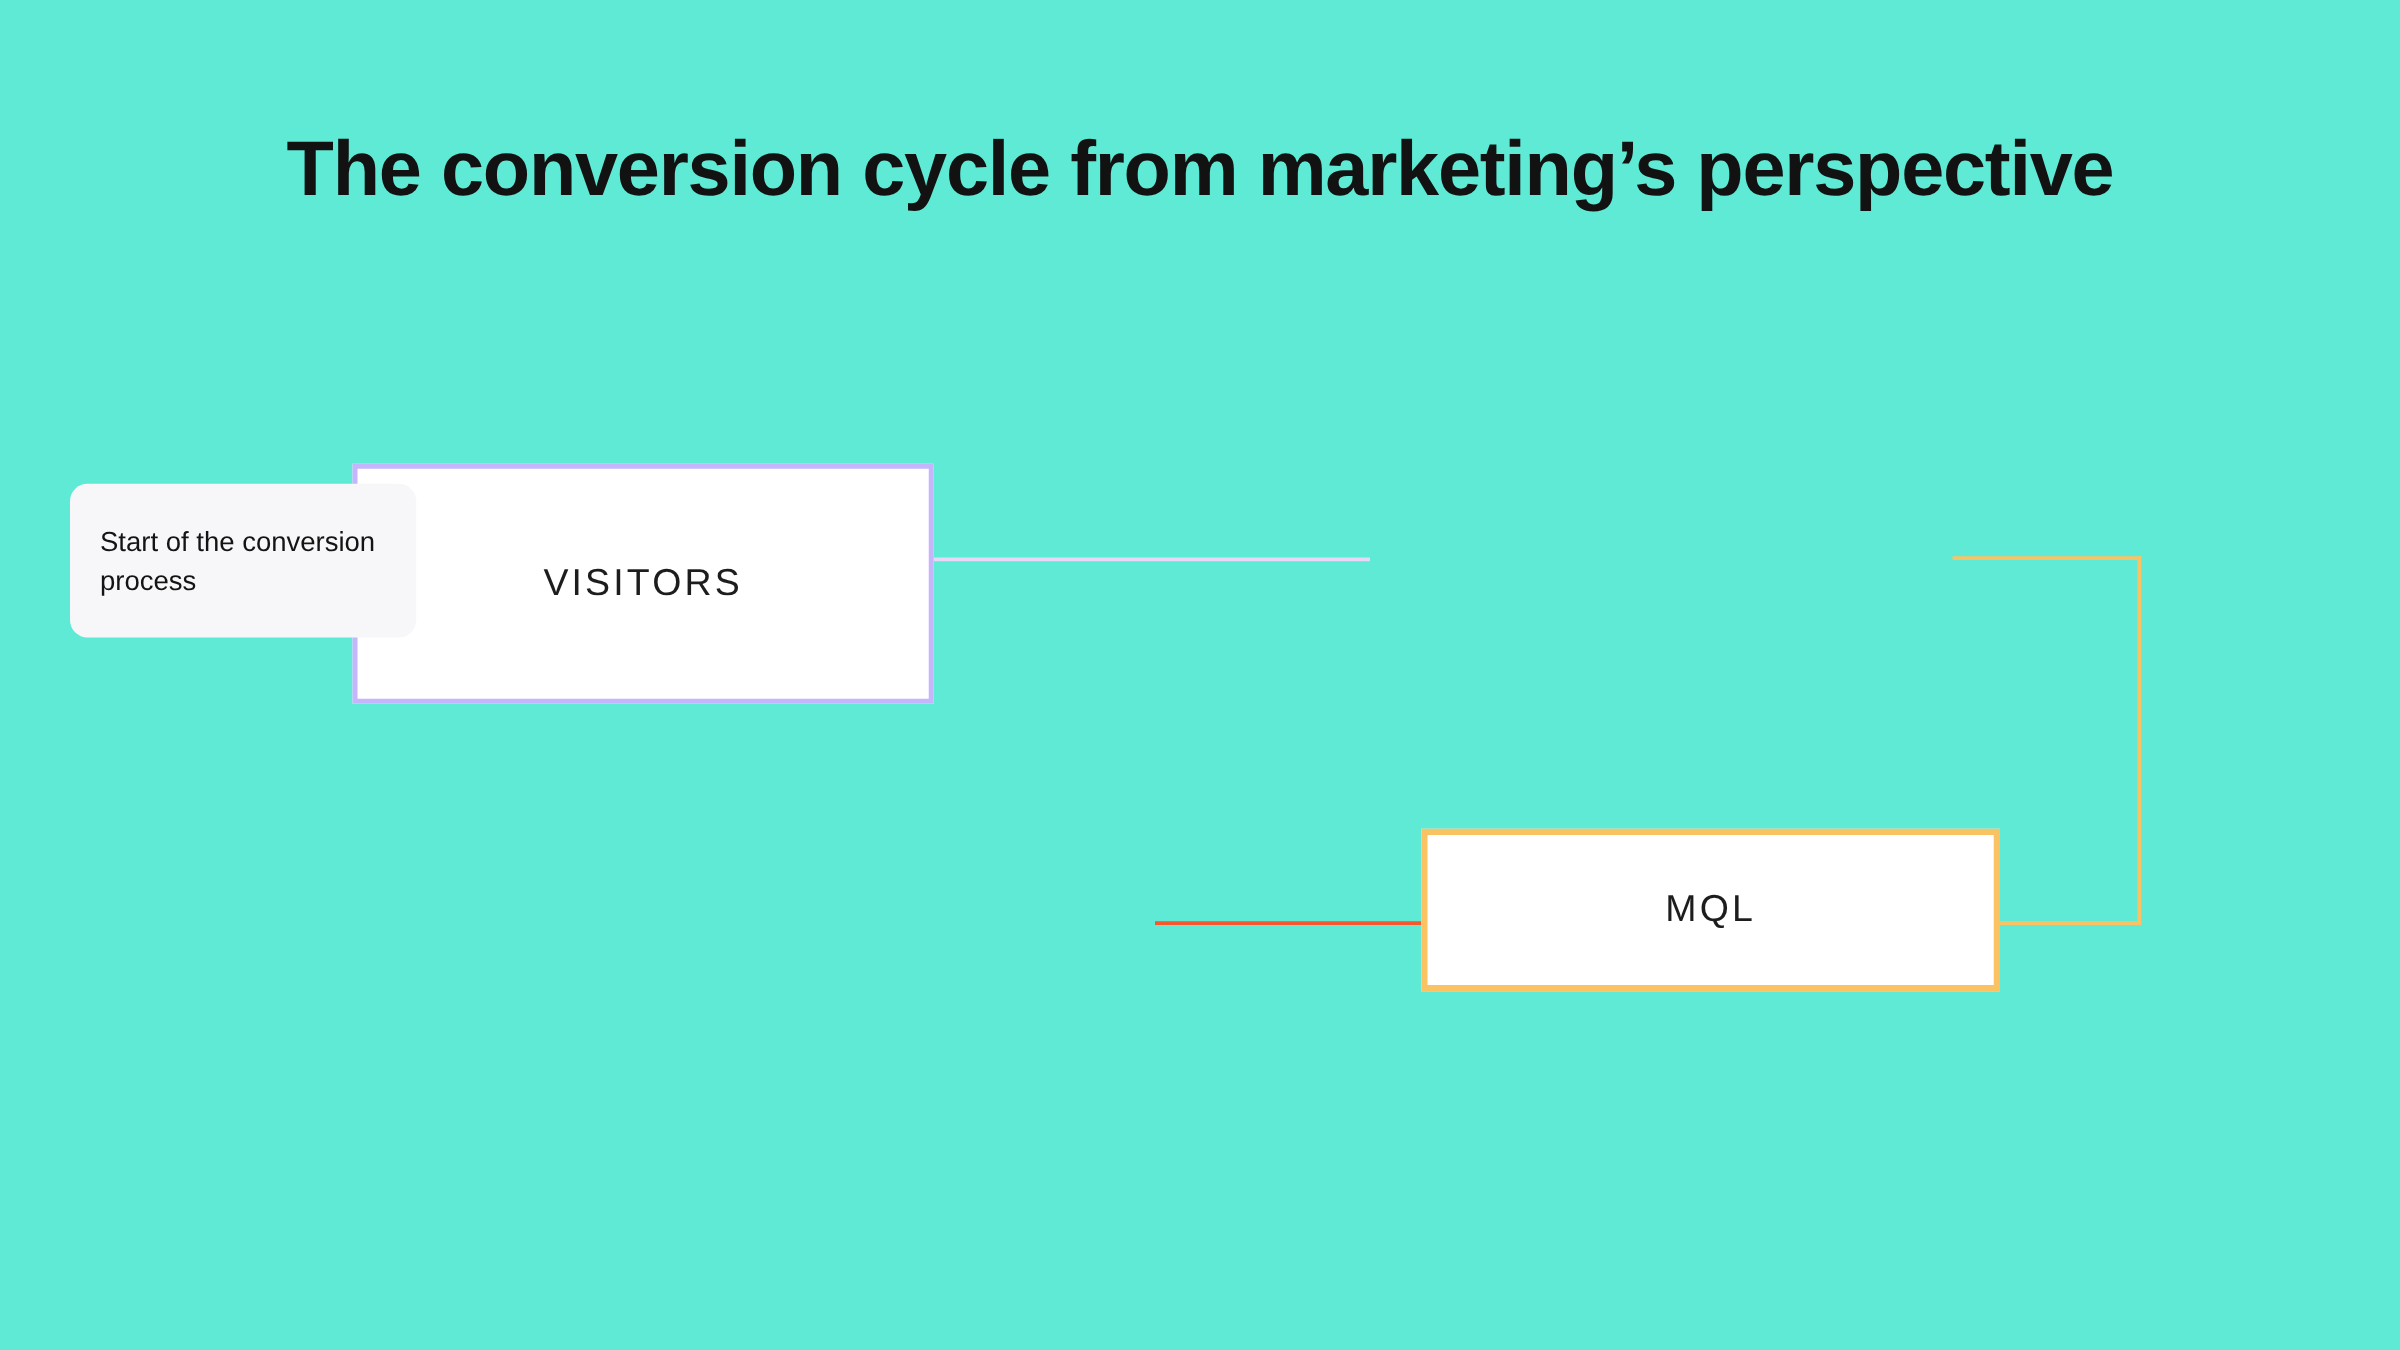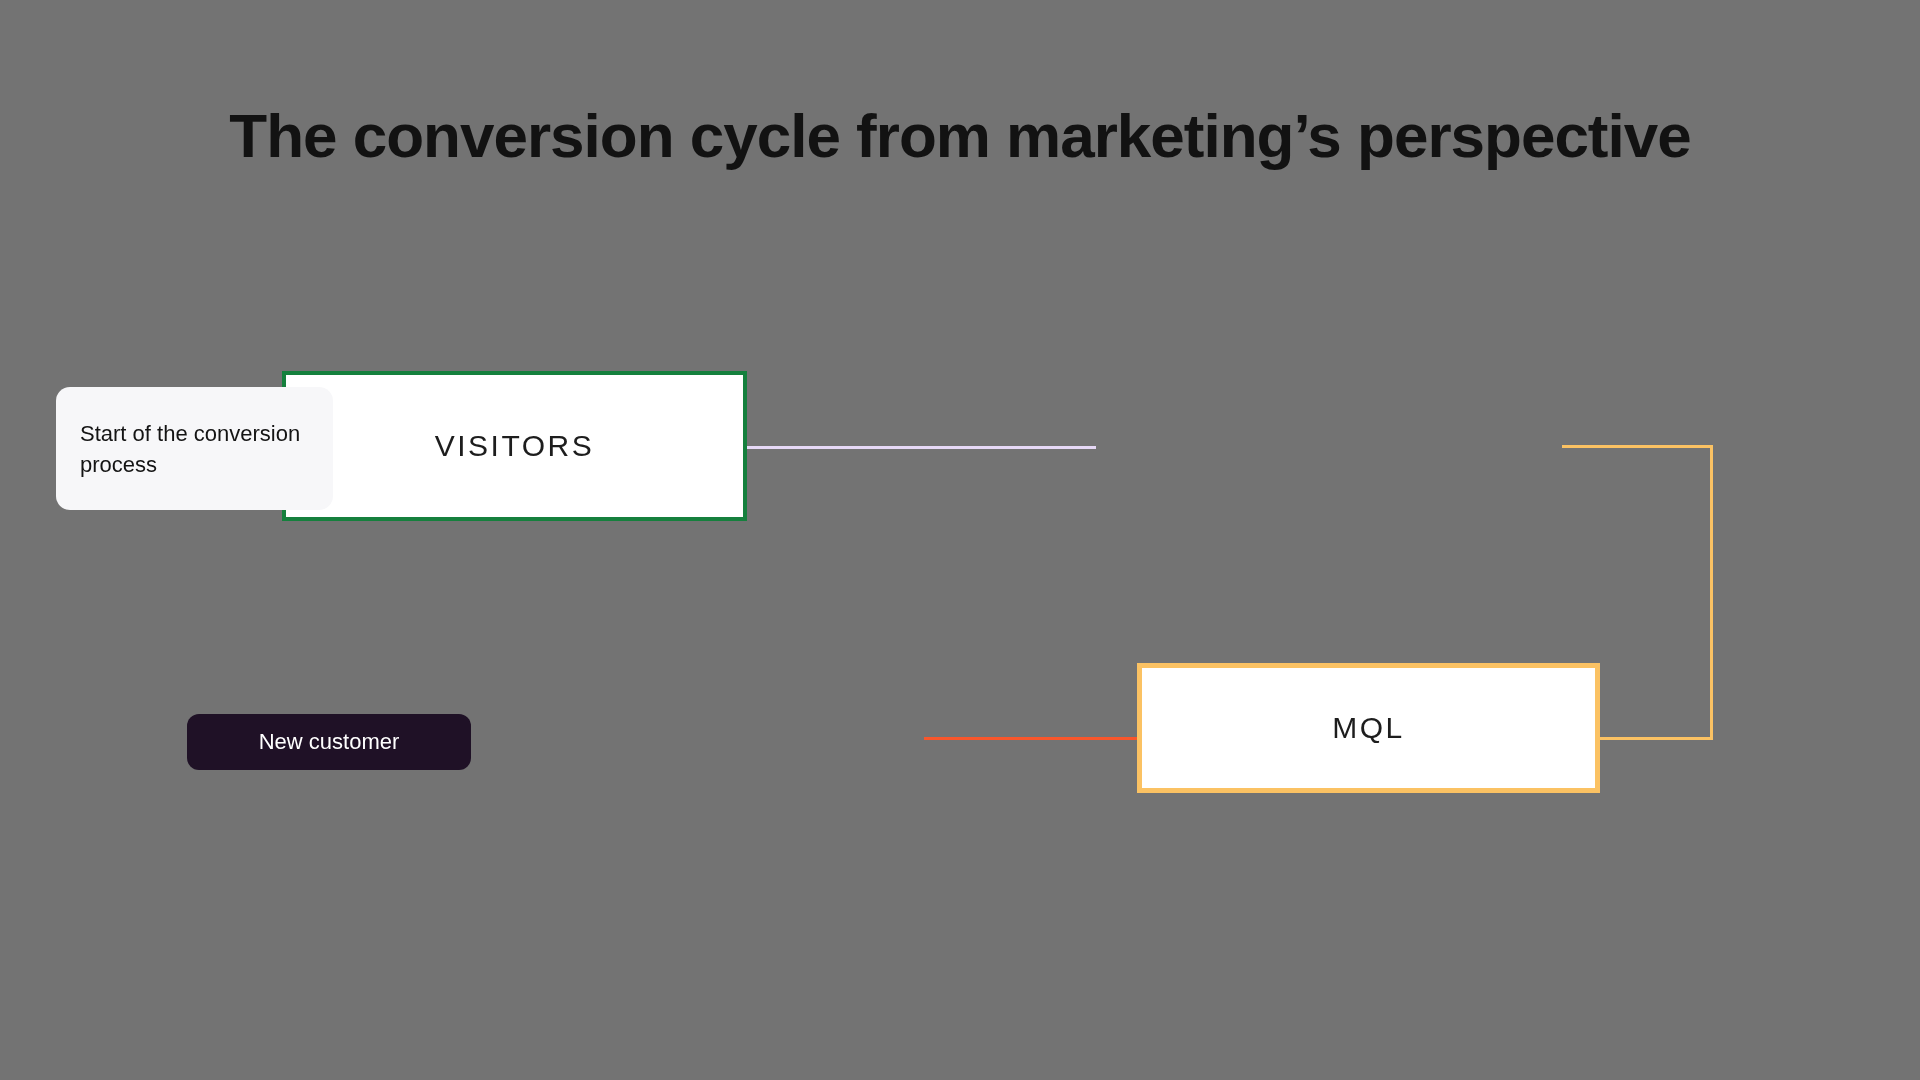--- a/index.html
+++ b/index.html
@@ -5,21 +5,21 @@
   html, body {
     margin: 0;
     padding: 0;
     background: #ffffff;
     font-family: "Liberation Sans", sans-serif;
   }
   .canvas {
     position: relative;
     width: 1920px;
     height: 1080px;
-    background: #737373;
+    background: #5eead4;
     overflow: hidden;
   }
   .title {
     position: absolute;
     left: 0;
     top: 100px;
     width: 1920px;
     text-align: center;
     font-size: 62px;
     font-weight: 700;
@@ -34,21 +34,21 @@
     display: flex;
     align-items: center;
     justify-content: center;
   }
   .node-label {
     font-size: 30px;
     font-weight: 500;
     letter-spacing: 2.5px;
     color: #1d1d1d;
   }
-  .node-visitors { left: 282px; top: 371px; width: 465px; height: 150px; border: 4px solid #15803d; }
+  .node-visitors { left: 282px; top: 371px; width: 465px; height: 192px; border: 4px solid #c4b5fd; }
   .node-leads    { left: 1096px; top: 372px; width: 466px; height: 152px; border: 4px solid #e3cff5; }
   .node-sql      { left: 437px; top: 663px; width: 487px; height: 154px; border: 5px solid #f85325; }
   .node-mql      { left: 1137px; top: 663px; width: 463px; height: 130px; border: 5px solid #fbc263; }
 
   .connector { position: absolute; }
   .conn-visitors-leads { left: 747px; top: 446px; width: 349px; height: 3px; background: #e6d8f6; }
   .conn-leads-elbow-top { left: 1562px; top: 445px; width: 151px; height: 3px; background: #fbc263; }
   .conn-leads-elbow-vert { left: 1710px; top: 445px; width: 3px; height: 295px; background: #fbc263; }
   .conn-leads-elbow-bottom { left: 1600px; top: 737px; width: 113px; height: 3px; background: #fbc263; }
   .conn-mql-sql { left: 924px; top: 737px; width: 213px; height: 3px; background: #f8562b; }
@@ -96,15 +96,14 @@
   </div>
 
 
   <div class="node node-mql">
     <span class="node-label">MQL</span>
   </div>
 
 
   <div class="tag tag-start">Start of the conversion process</div>
 
-  <div class="tag tag-new-customer">New customer</div>
 
 </div>
 
 </body></html>

